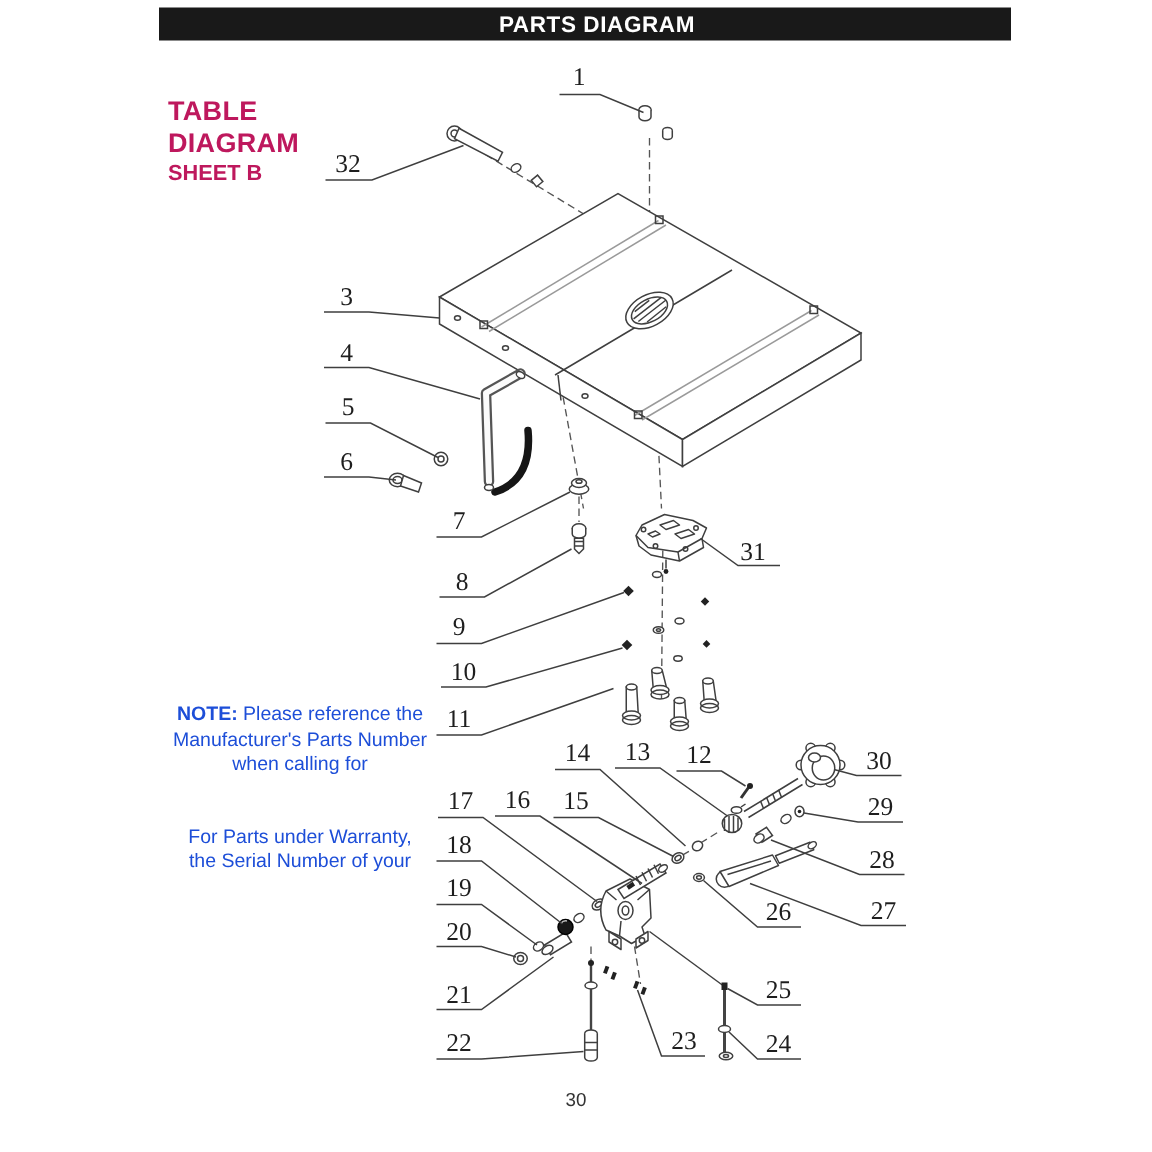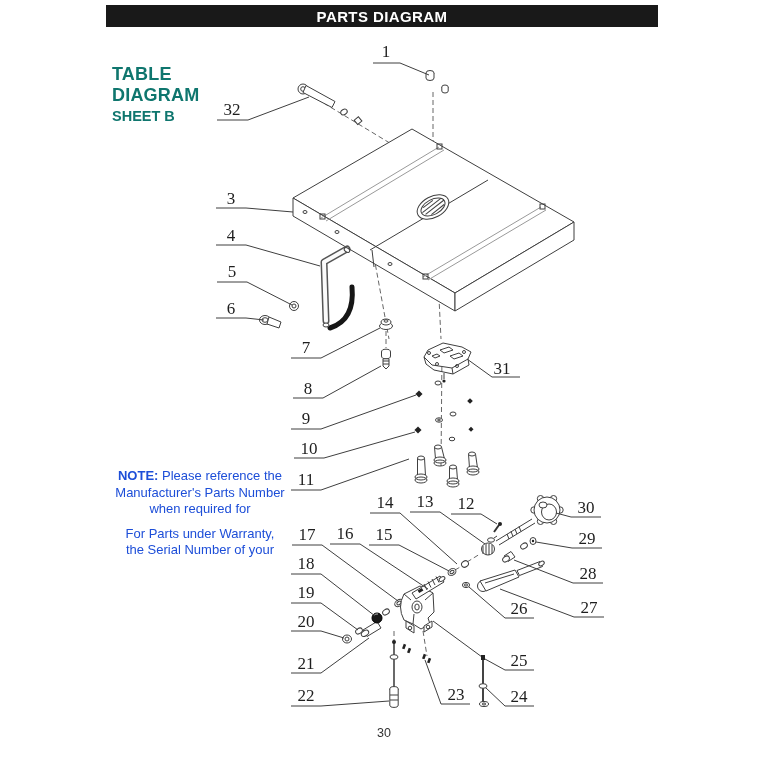--- a/index.html
+++ b/index.html
@@ -3,32 +3,32 @@
 <meta charset="utf-8">
 <style>
   html,body{margin:0;padding:0;}
   body{
     width:768px;height:768px;background:#ffffff;position:relative;
     font-family:"Liberation Sans", sans-serif;overflow:hidden;
   }
   .header-bar{
     position:absolute;left:106px;top:5px;width:552px;height:22px;
     background:#191919;color:#ffffff;display:flex;align-items:center;justify-content:center;
-    font-weight:bold;font-size:15px;letter-spacing:0.4px;
+    font-weight:bold;font-size:15px;letter-spacing:0.4px;padding-left:16px;
   }
   .sheet-block{
-    position:absolute;left:112px;top:64px;color:#0f766e;font-weight:bold;
+    position:absolute;left:112px;top:64px;color:#be185d;font-weight:bold;
   }
   .sheet-block .big{font-size:18px;line-height:21px;letter-spacing:0.2px;}
   .sheet-block .small{font-size:14.5px;line-height:18px;margin-top:1px;}
   .note-block{
     position:absolute;left:104px;top:468px;width:192px;text-align:center;
     font-size:13px;line-height:16.5px;color:#1d4ed8;
   }
-  .note-block .para2{margin-top:8px;}
+  .note-block .para2{margin-top:32px;}
   .page-number{
     position:absolute;left:0;right:0;top:726px;text-align:center;
     font-size:12.5px;color:#333;
   }
   svg.diagram{position:absolute;left:0;top:0;}
   .callout-num{
     font-family:"Liberation Serif", serif;font-size:17px;fill:#1e1e1e;
     text-anchor:middle;dominant-baseline:central;
   }
   .leader{fill:none;stroke:#3f3f3f;stroke-width:1;}
@@ -47,21 +47,21 @@
 
 <div class="sheet-block">
   <div class="big">TABLE</div>
   <div class="big">DIAGRAM</div>
   <div class="small">SHEET B</div>
 </div>
 
 <div class="note-block">
   <div><b>NOTE:</b><span> Please reference the</span></div>
   <div>Manufacturer's Parts Number</div>
-  <div>when required for</div>
+  <div>when calling for</div>
   <div class="para2">
     <div>For Parts under Warranty,</div>
     <div>the Serial Number of your</div>
   </div>
 </div>
 
 <div class="page-number">30</div>
 
 <svg class="diagram" width="768" height="768" viewBox="0 0 768 768">
 

